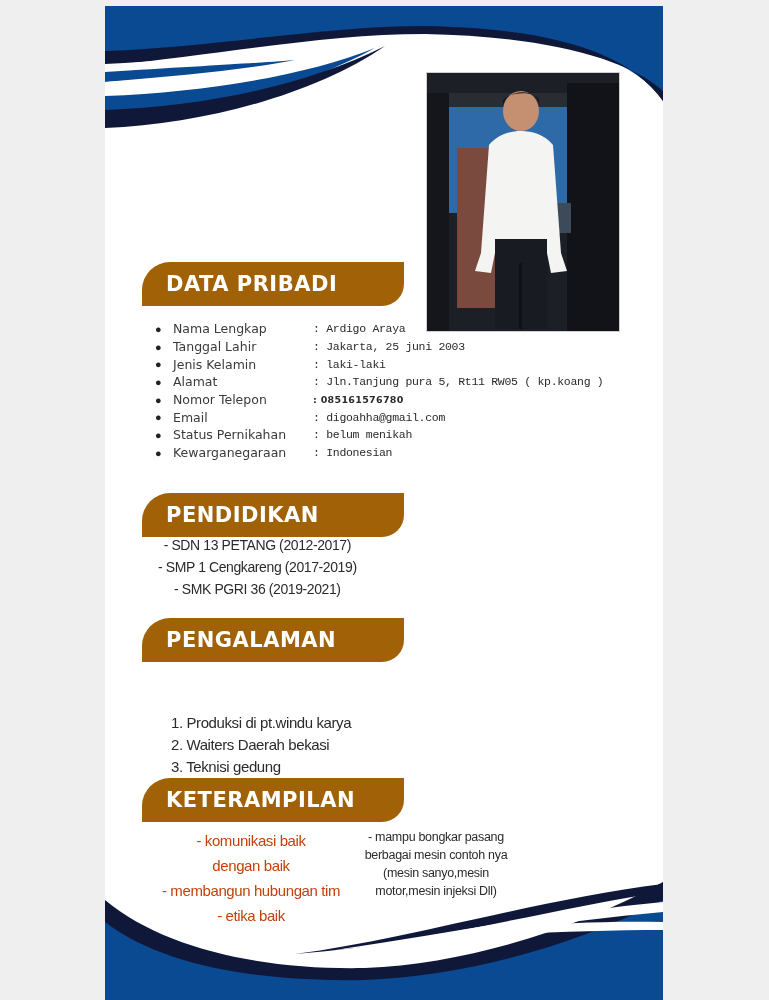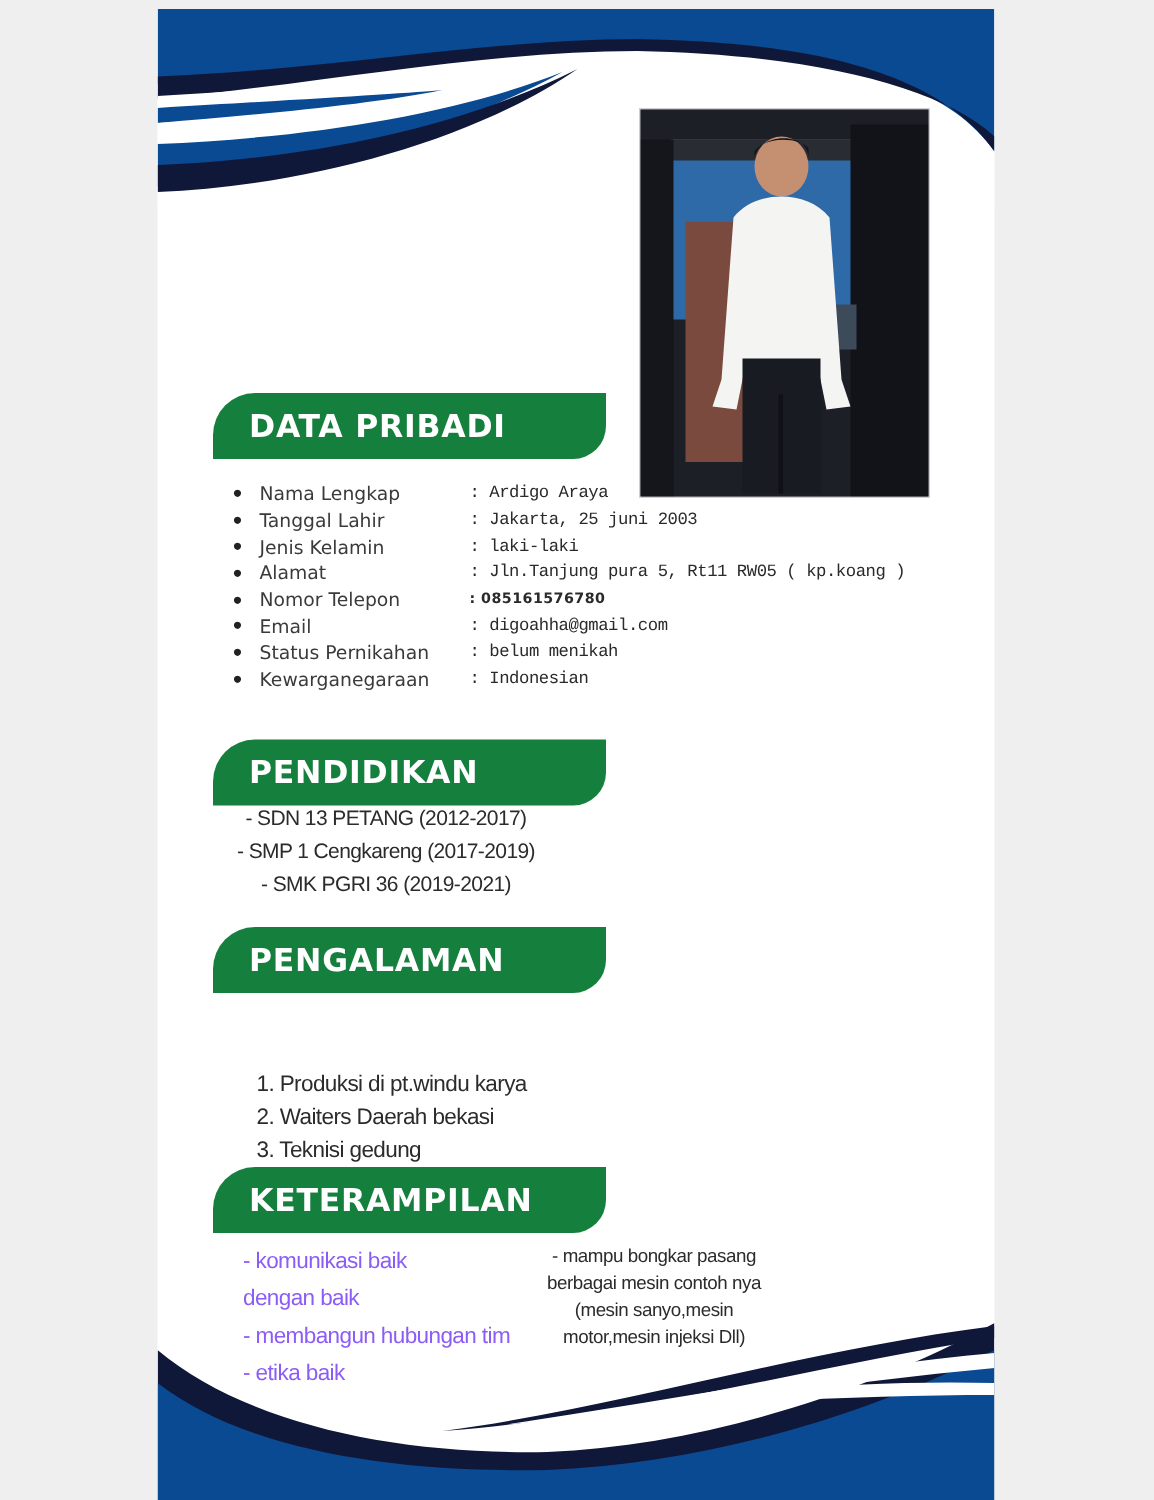--- a/index.html
+++ b/index.html
@@ -2,29 +2,29 @@
 <html><head>
 <meta charset="utf-8">
 <style>
   html, body { margin:0; padding:0; }
   body { width:769px; height:1000px; background:#efefef; position:relative; overflow:hidden; font-family:"Liberation Sans", sans-serif; }
   .page { position:absolute; left:105px; top:6px; width:558px; height:994px; background:#ffffff; overflow:hidden; }
   .wave { position:absolute; left:0; width:558px; }
   .wave-top { top:0; height:130px; }
   .wave-bottom { bottom:0; height:140px; }
   .photo { position:absolute; left:321px; top:66px; width:192px; height:258px; background:#1b1d24; border:1px solid #cfcfcf; overflow:hidden; }
-  .section-header { position:absolute; left:37px; height:44px; background:#15803d; border-radius:28px 0 22px 0; color:#fff; font-family:"DejaVu Sans", sans-serif; font-weight:bold; font-size:21px; line-height:44px; padding-left:24px; box-sizing:border-box; letter-spacing:0.5px; }
+  .section-header { position:absolute; left:37px; height:44px; background:#a16207; border-radius:28px 0 22px 0; color:#fff; font-family:"DejaVu Sans", sans-serif; font-weight:bold; font-size:21px; line-height:44px; padding-left:24px; box-sizing:border-box; letter-spacing:0.5px; }
   .info-list { position:absolute; left:50px; top:314px; list-style:none; margin:0; padding:0; font-size:13px; color:#333; }
   .info-row { position:relative; height:17.7px; display:flex; align-items:center; }
   .info-bullet { width:18px; font-size:11px; color:#222; }
   .info-label { width:140px; font-family:"DejaVu Sans", sans-serif; font-size:12.5px; color:#3a3a3a; }
   .info-value { font-family:Liberation Mono, monospace; font-size:11.5px; color:#2a2a2a; letter-spacing:-0.3px; }
   .plain-list { position:absolute; margin:0; padding:0; list-style:none; font-size:14px; color:#2b2b2b; letter-spacing:-0.4px; }
   .plain-list li { height:22px; line-height:22px; }
-  .skills-left { position:absolute; left:57px; top:822px; font-size:15px; color:#8b5cf6; letter-spacing:-0.4px; line-height:25px; }
+  .skills-left { position:absolute; left:57px; top:822px; font-size:15px; color:#c2410c; letter-spacing:-0.4px; line-height:25px;text-align:center; }
   .skills-right { position:absolute; left:246px; top:822px; width:170px; text-align:center; font-size:12.5px; color:#2b2b2b; letter-spacing:-0.3px; line-height:18px; }
 </style>
 </head>
 <body>
 
 <div class="page">
 
   <svg class="wave wave-top" viewBox="0 0 558 130" preserveAspectRatio="none">
     <rect x="0" y="0" width="558" height="130" fill="#ffffff"></rect>
     <path d="M0,0 L558,0 L558,95 C520,40 420,25 320,22 C220,20 120,40 0,50 Z" fill="#0a4a93"></path>

